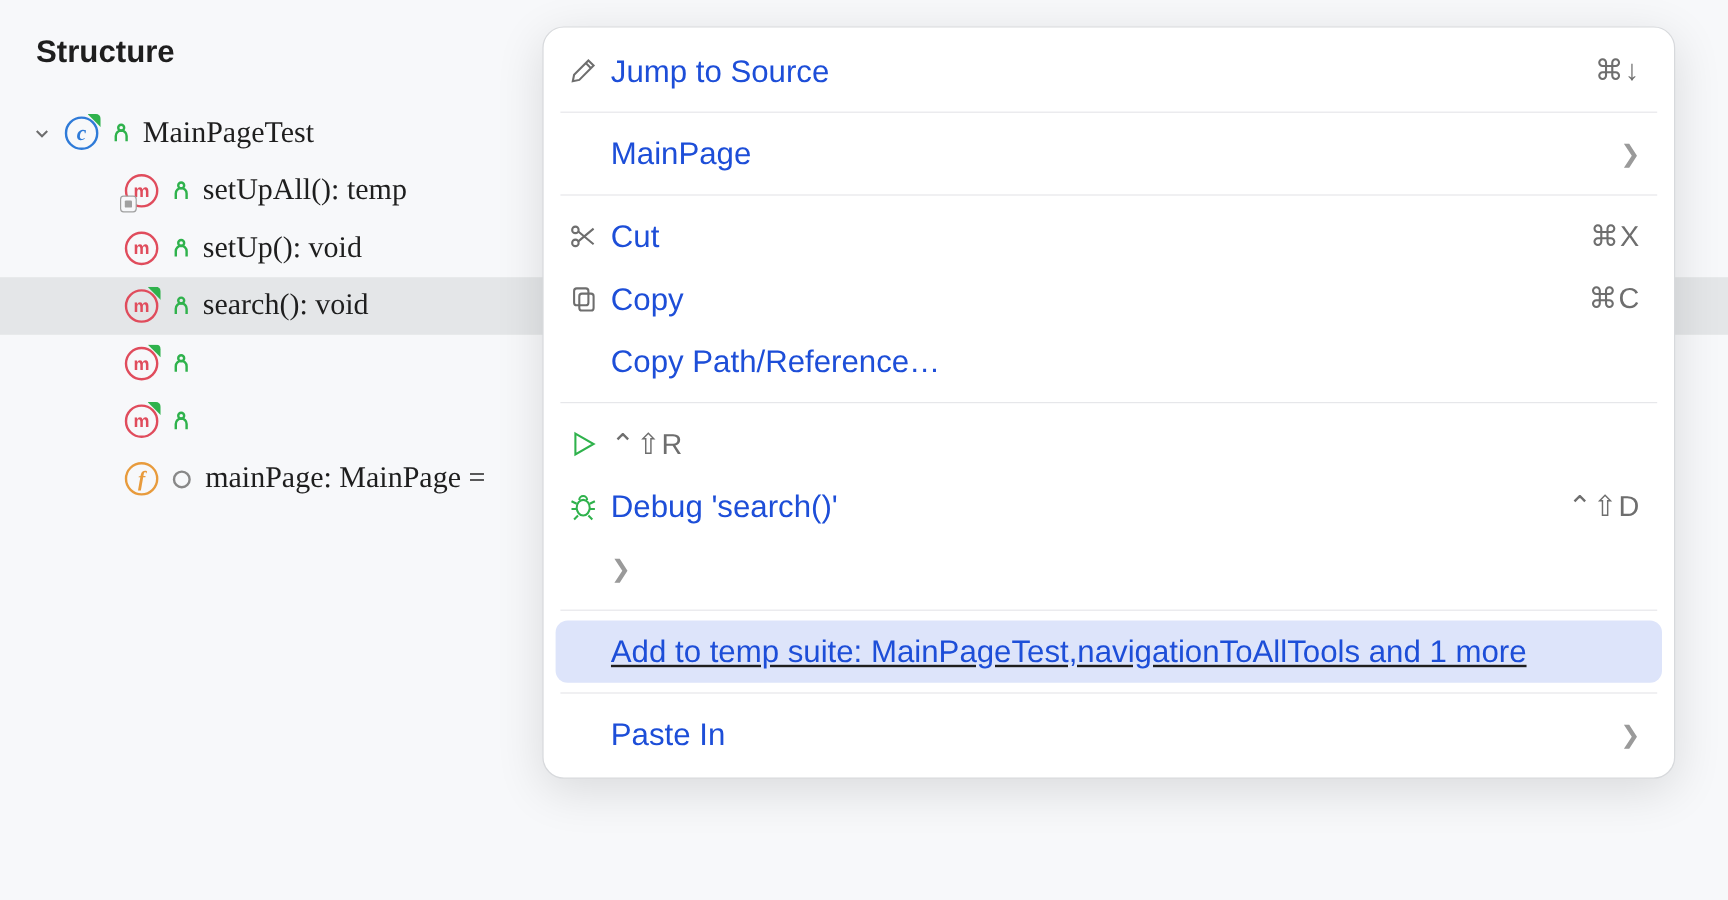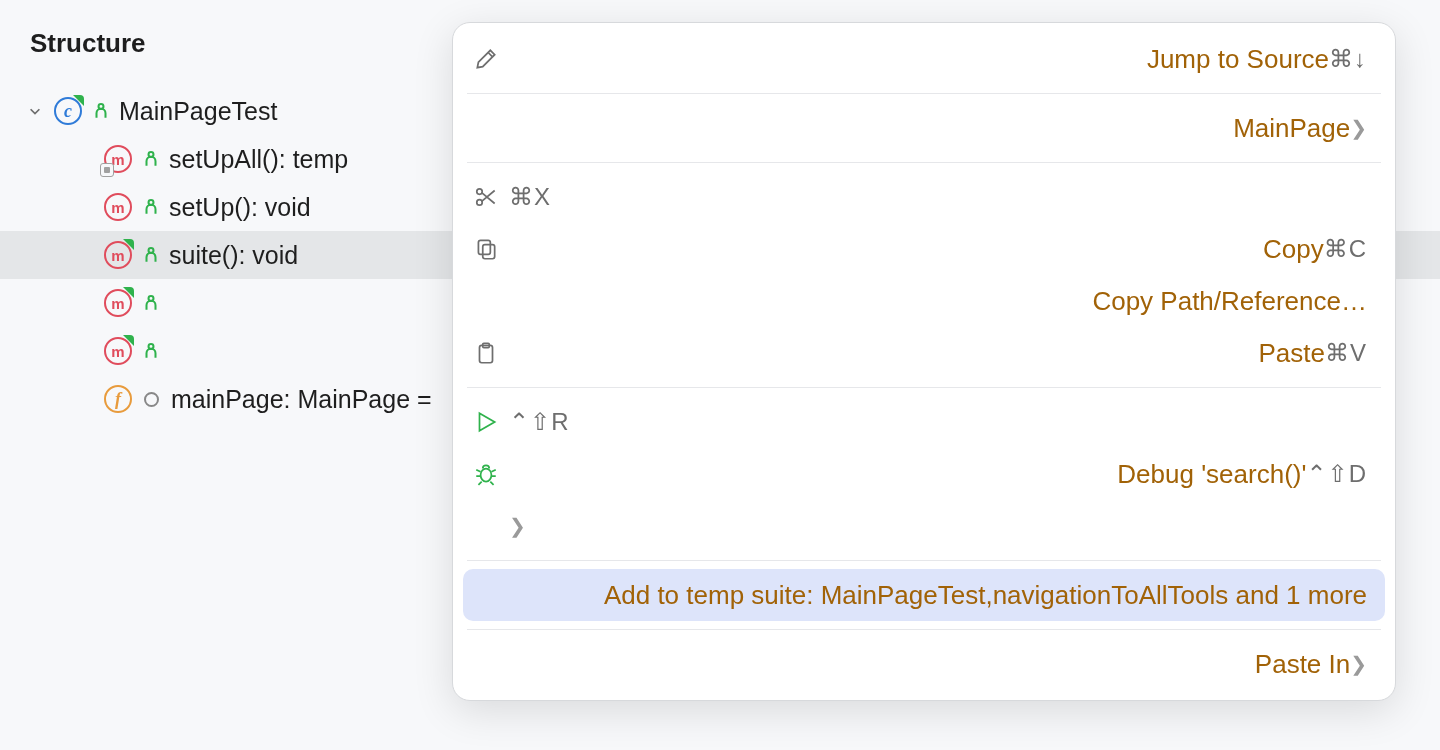--- a/index.html
+++ b/index.html
@@ -21,21 +21,21 @@
 
   .tree { font-size: 25px; }
   .tree-row, .tree-child {
     display: flex; align-items: center;
     height: 48px;
     padding-left: 26px;
     white-space: nowrap;
   }
   .tree-child { padding-left: 104px; }
   .tree-row.selected, .tree-child.selected { background: #e4e6e8; }
-  .label { margin-left: 6px; }
+  .label { margin-left: 6px; font-family: Liberation Serif, serif; }
 
   
   .chevron-down-icon {
     width: 18px; height: 18px;
     display: inline-flex; align-items: center; justify-content: center;
     margin-right: 10px;
   }
   .chevron-down-icon svg { width: 14px; height: 14px; stroke: #6e6e6e; stroke-width: 2; fill: none; }
 
   .class-icon {
@@ -110,30 +110,31 @@
     display: flex; align-items: center;
     height: 52px;
     padding: 0 28px 0 16px;
     cursor: default;
   }
   .menu-item.highlighted {
     background: #dde4fa;
     border-radius: 10px;
     margin: 2px 10px;
     padding: 0 18px 0 6px;
+    text-decoration: underline;
   }
   .menu-icon {
     width: 34px; height: 34px;
     display: inline-flex; align-items: center; justify-content: center;
     margin-right: 6px; flex-shrink: 0;
   }
   .menu-icon svg { width: 26px; height: 26px; stroke: #6e6e6e; stroke-width: 1.6; fill: none; }
   .menu-icon.run svg { stroke: #2fb24c; }
   .menu-icon.debug svg { stroke: #2fb24c; }
-  .menu-label { flex: 1; color: #a16207; white-space: nowrap; overflow: hidden; text-overflow: ellipsis; text-align: right; }
+  .menu-label { flex: 1; color: #1d4ed8; white-space: nowrap; overflow: hidden; text-overflow: ellipsis; }
   .no-icon-pad { width: 40px; flex-shrink: 0; }
   .menu-shortcut { color: #6e6e6e; font-size: 24px; letter-spacing: 1px; }
   .menu-arrow { color: #9a9a9a; font-size: 20px; }
   .menu-sep {
     height: 1px; background: #e6e7ea;
     margin: 8px 14px;
   }
 
   
   .sel-strip {
@@ -188,21 +189,21 @@
   </div>
 
   <div class="tree-child selected">
     <span class="method-icon badge">m</span>
     <span class="vis-icon">
       <svg viewBox="0 0 16 16">
           <circle cx="8" cy="4" r="2.2" fill="none" stroke="#2fb24c" stroke-width="1.8"></circle>
           <path d="M4 14 v-4 a4 4 0 0 1 8 0 v4" fill="none" stroke="#2fb24c" stroke-width="1.8"></path>
         </svg>
     </span>
-    <span class="label">suite(): void</span>
+    <span class="label">search(): void</span>
   </div>
 
   <div class="tree-child">
     <span class="method-icon badge">m</span>
     <span class="vis-icon">
       <svg viewBox="0 0 16 16">
           <circle cx="8" cy="4" r="2.2" fill="none" stroke="#2fb24c" stroke-width="1.8"></circle>
           <path d="M4 14 v-4 a4 4 0 0 1 8 0 v4" fill="none" stroke="#2fb24c" stroke-width="1.8"></path>
         </svg>
     </span>
@@ -247,49 +248,40 @@
   <div class="menu-sep"></div>
 
   <div class="menu-item">
     <span class="menu-icon">
       <svg viewBox="0 0 24 24">
           <circle cx="6" cy="7" r="2.5"></circle>
           <circle cx="6" cy="17" r="2.5"></circle>
           <path d="M8 8 L20 18 M8 16 L20 6"></path>
         </svg>
     </span>
+    <span class="menu-label">Cut</span>
     <span class="menu-shortcut">⌘X</span>
   </div>
 
   <div class="menu-item">
     <span class="menu-icon">
       <svg viewBox="0 0 24 24">
           <rect x="5" y="4" width="11" height="13" rx="2"></rect>
           <rect x="9" y="8" width="11" height="13" rx="2"></rect>
         </svg>
     </span>
     <span class="menu-label">Copy</span>
     <span class="menu-shortcut">⌘C</span>
   </div>
 
   <div class="menu-item">
     <span class="no-icon-pad"></span>
     <span class="menu-label">Copy Path/Reference…</span>
   </div>
 
-  <div class="menu-item">
-    <span class="menu-icon">
-      <svg viewBox="0 0 24 24">
-          <rect x="6" y="5" width="12" height="16" rx="2"></rect>
-          <rect x="9" y="3" width="6" height="4" rx="1"></rect>
-        </svg>
-    </span>
-    <span class="menu-label">Paste</span>
-    <span class="menu-shortcut">⌘V</span>
-  </div>
   <div class="menu-sep"></div>
 
   <div class="menu-item">
     <span class="menu-icon run">
       <svg viewBox="0 0 24 24">
           <polygon points="6,4 20,12 6,20"></polygon>
         </svg>
     </span>
     <span class="menu-shortcut">⌃⇧R</span>
   </div>

